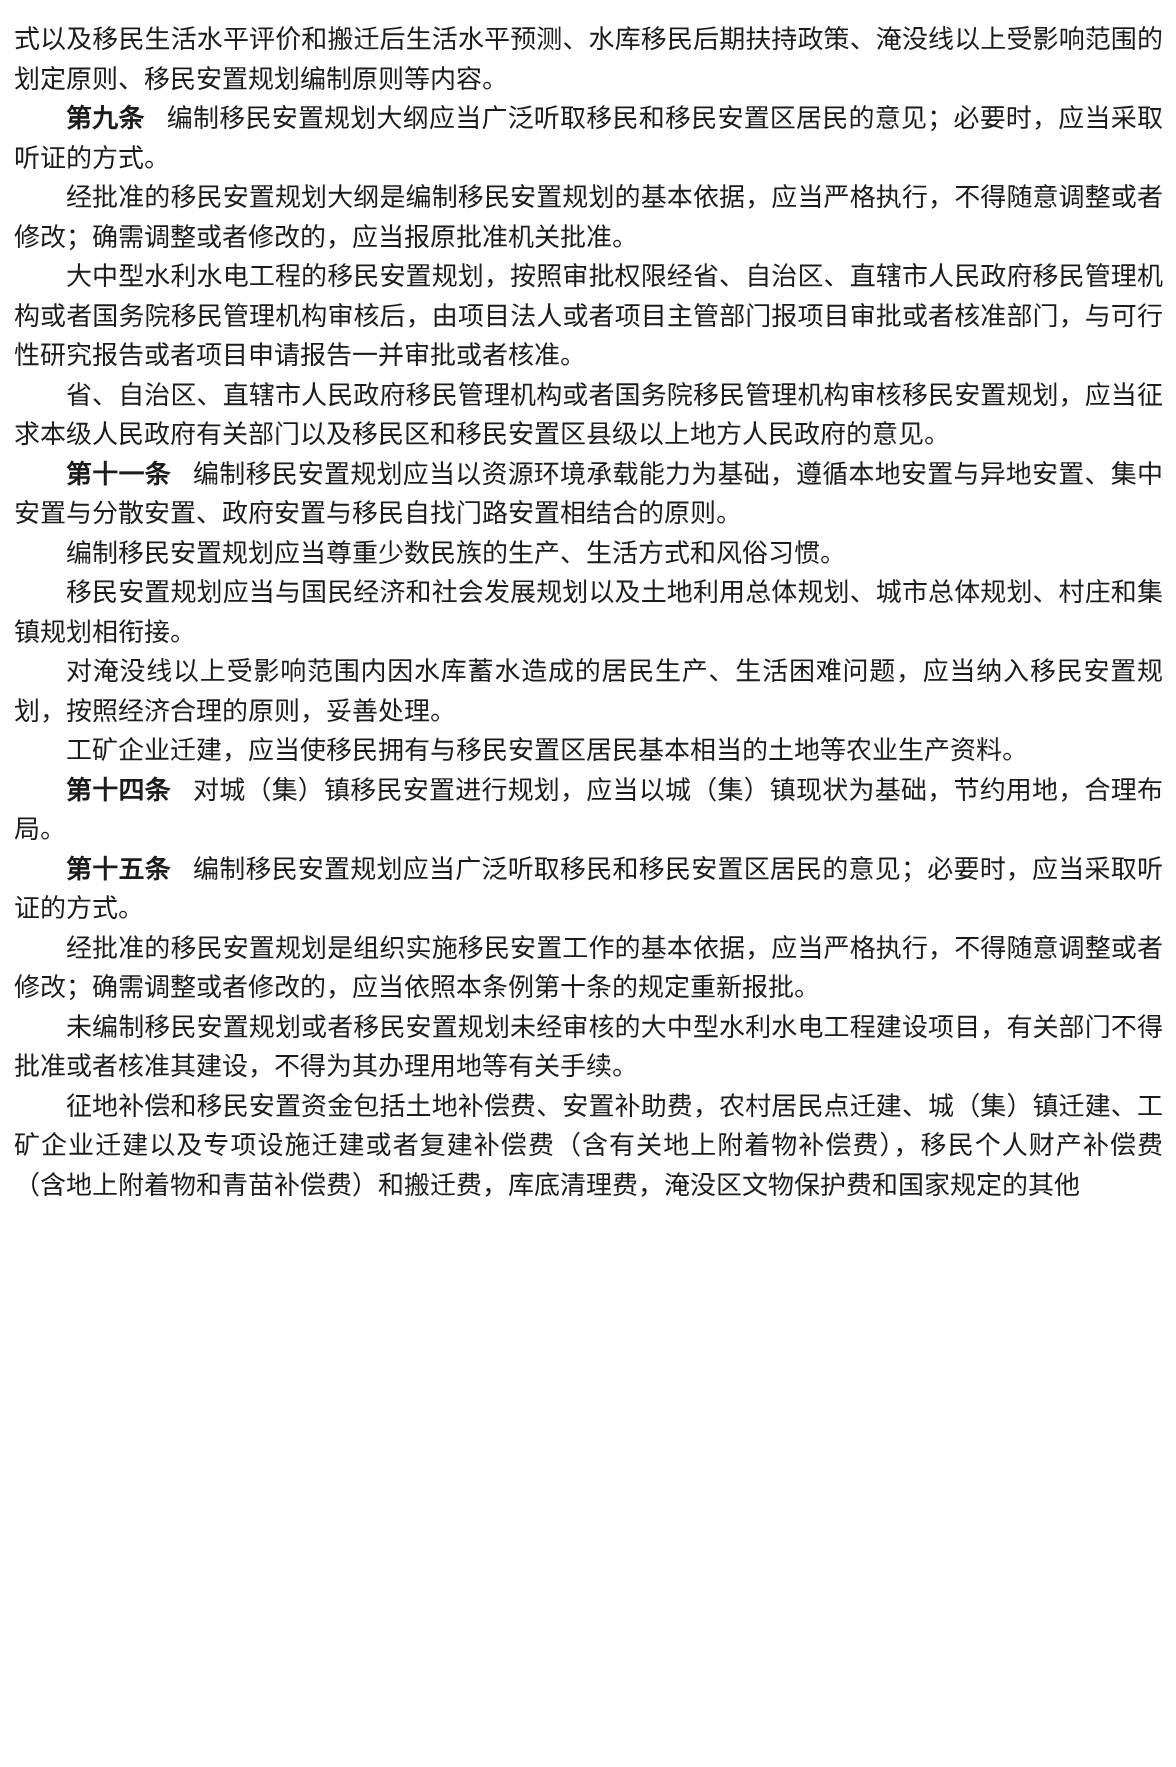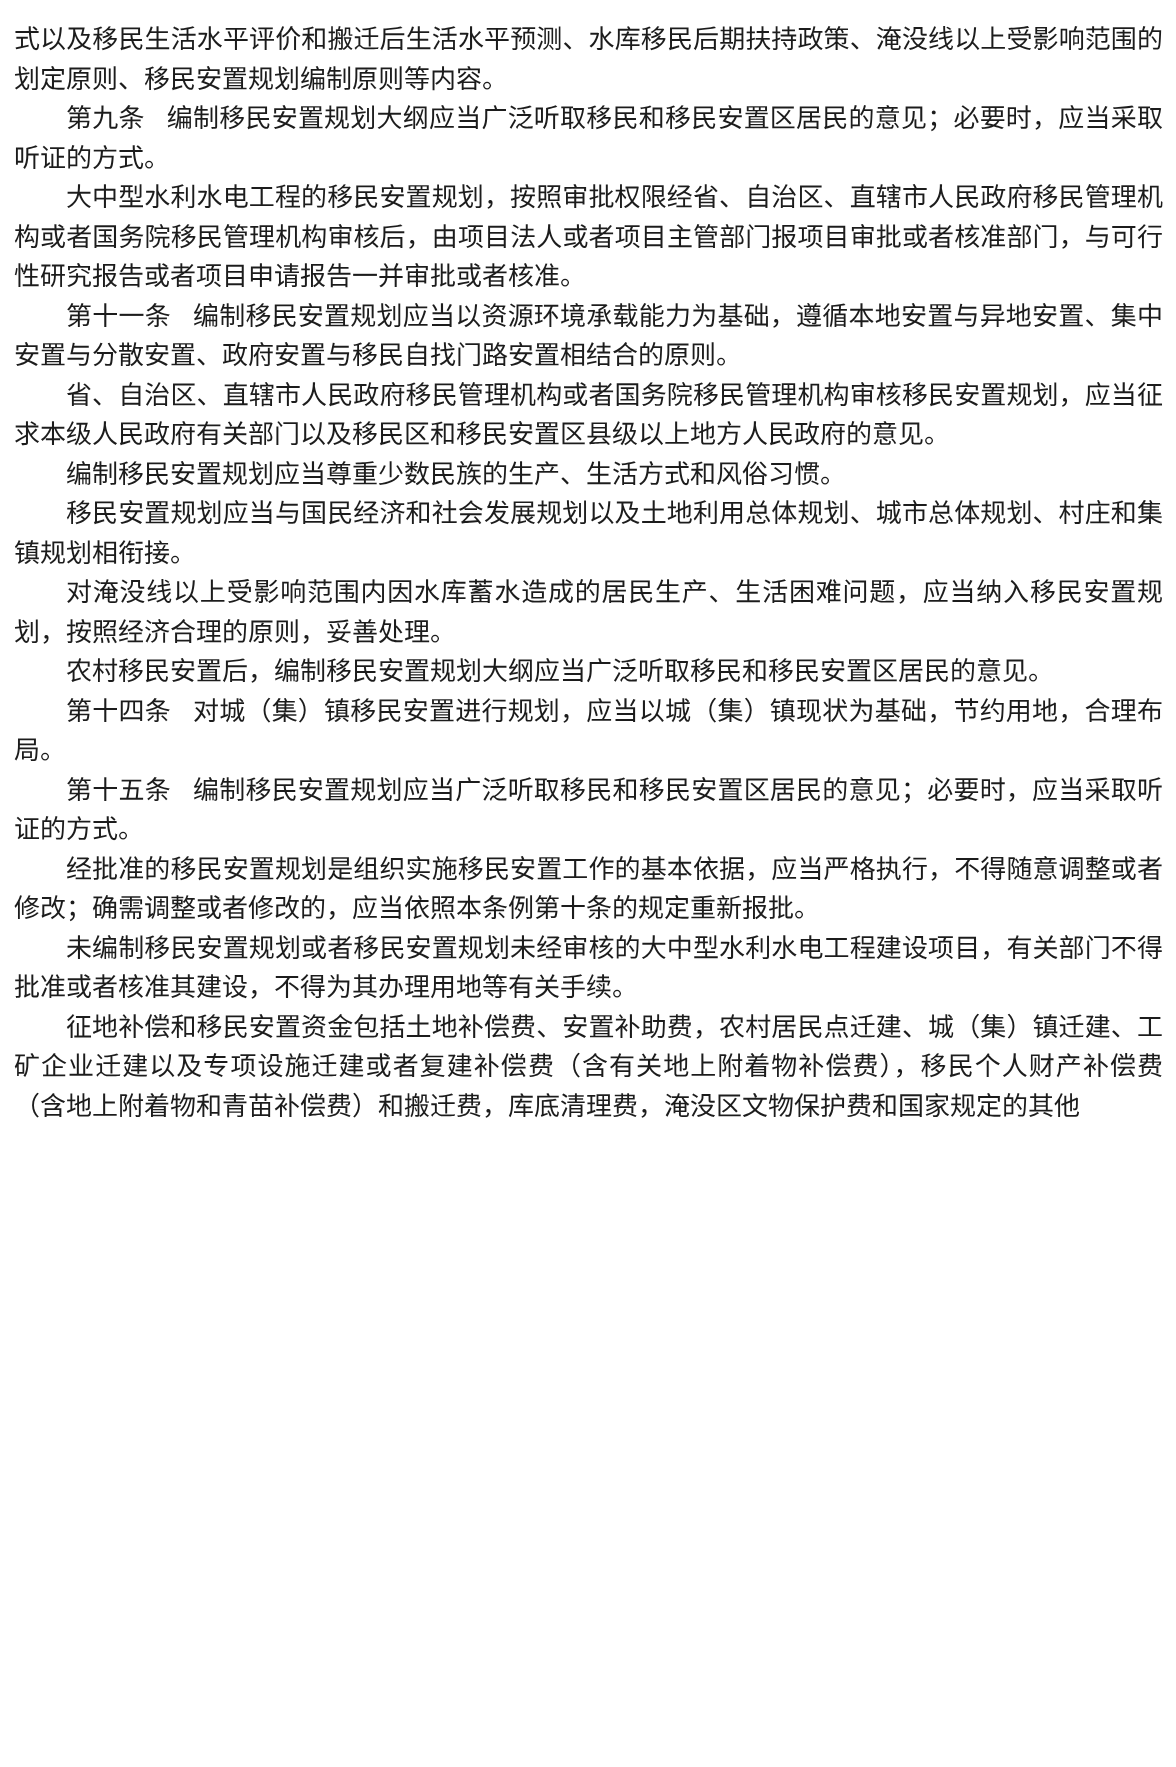--- a/index.html
+++ b/index.html
@@ -28,38 +28,39 @@
   .doc-body p {
     margin: 0;
     padding: 0;
     text-indent: 2em;
     word-break: break-all;
   }
   .doc-body p.no-indent {
     text-indent: 0;
   }
   .article {
-    font-weight: 400;
+    font-weight: 700;
     font-family: "DejaVu Sans", "Liberation Sans", sans-serif;
     margin-right: 0.85em;
   }
 </style>
 </head>
 <body>
 
 <div class="page">
   <div class="doc-body" id="doc-body">
       <p class="no-indent"><span>式以及移民生活水平评价和搬迁后生活水平预测、水库移民后期扶持政策、淹没线以上受影响范围的划定原则、移民安置规划编制原则等内容。</span></p>
       <p><span class="article">第九条</span><span>编制移民安置规划大纲应当广泛听取移民和移民安置区居民的意见；必要时，应当采取听证的方式。</span></p>
+      <p><span>经批准的移民安置规划大纲是编制移民安置规划的基本依据，应当严格执行，不得随意调整或者修改；确需调整或者修改的，应当报原批准机关批准。</span></p>
       <p><span>大中型水利水电工程的移民安置规划，按照审批权限经省、自治区、直辖市人民政府移民管理机构或者国务院移民管理机构审核后，由项目法人或者项目主管部门报项目审批或者核准部门，与可行性研究报告或者项目申请报告一并审批或者核准。</span></p>
+      <p><span>省、自治区、直辖市人民政府移民管理机构或者国务院移民管理机构审核移民安置规划，应当征求本级人民政府有关部门以及移民区和移民安置区县级以上地方人民政府的意见。</span></p>
       <p><span class="article">第十一条</span><span>编制移民安置规划应当以资源环境承载能力为基础，遵循本地安置与异地安置、集中安置与分散安置、政府安置与移民自找门路安置相结合的原则。</span></p>
-      <p><span>省、自治区、直辖市人民政府移民管理机构或者国务院移民管理机构审核移民安置规划，应当征求本级人民政府有关部门以及移民区和移民安置区县级以上地方人民政府的意见。</span></p>
       <p><span>编制移民安置规划应当尊重少数民族的生产、生活方式和风俗习惯。</span></p>
       <p><span>移民安置规划应当与国民经济和社会发展规划以及土地利用总体规划、城市总体规划、村庄和集镇规划相衔接。</span></p>
       <p><span>对淹没线以上受影响范围内因水库蓄水造成的居民生产、生活困难问题，应当纳入移民安置规划，按照经济合理的原则，妥善处理。</span></p>
-      <p><span>农村移民安置后，编制移民安置规划大纲应当广泛听取移民和移民安置区居民的意见。</span></p>
+      <p><span>工矿企业迁建，应当使移民拥有与移民安置区居民基本相当的土地等农业生产资料。</span></p>
       <p><span class="article">第十四条</span><span>对城（集）镇移民安置进行规划，应当以城（集）镇现状为基础，节约用地，合理布局。</span></p>
       <p><span class="article">第十五条</span><span>编制移民安置规划应当广泛听取移民和移民安置区居民的意见；必要时，应当采取听证的方式。</span></p>
       <p><span>经批准的移民安置规划是组织实施移民安置工作的基本依据，应当严格执行，不得随意调整或者修改；确需调整或者修改的，应当依照本条例第十条的规定重新报批。</span></p>
       <p><span>未编制移民安置规划或者移民安置规划未经审核的大中型水利水电工程建设项目，有关部门不得批准或者核准其建设，不得为其办理用地等有关手续。</span></p>
       <p><span>征地补偿和移民安置资金包括土地补偿费、安置补助费，农村居民点迁建、城（集）镇迁建、工矿企业迁建以及专项设施迁建或者复建补偿费（含有关地上附着物补偿费），移民个人财产补偿费（含地上附着物和青苗补偿费）和搬迁费，库底清理费，淹没区文物保护费和国家规定的其他</span></p>
     </div>
 </div>
 
 </body></html>

